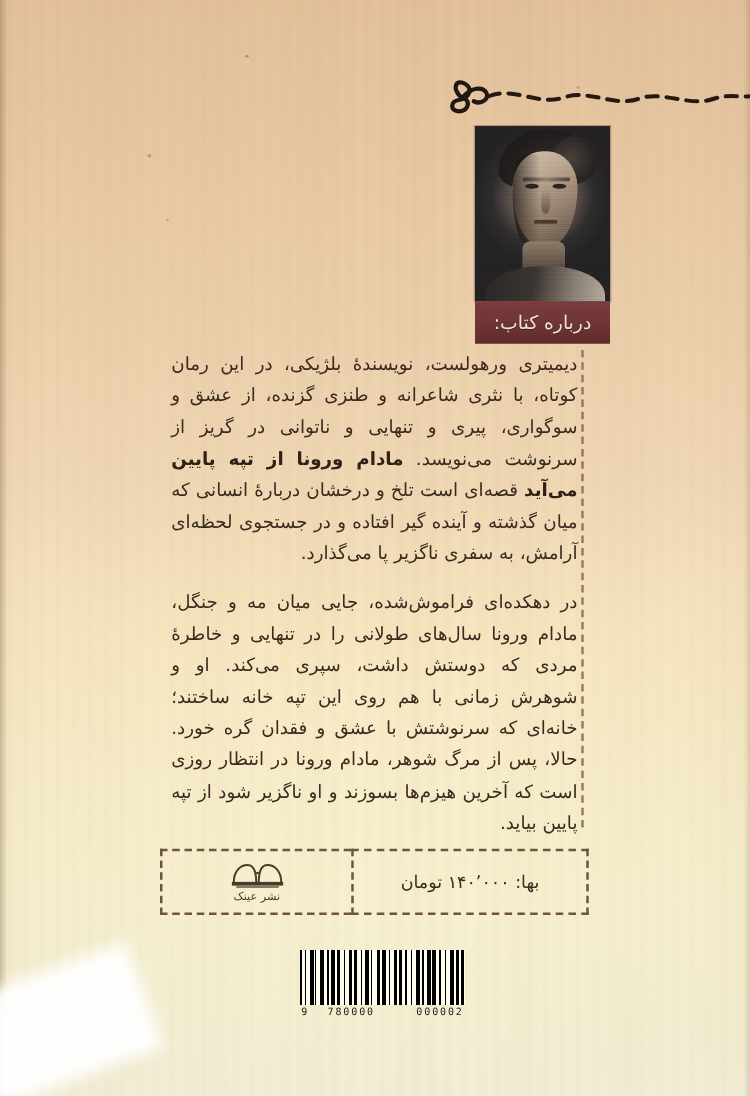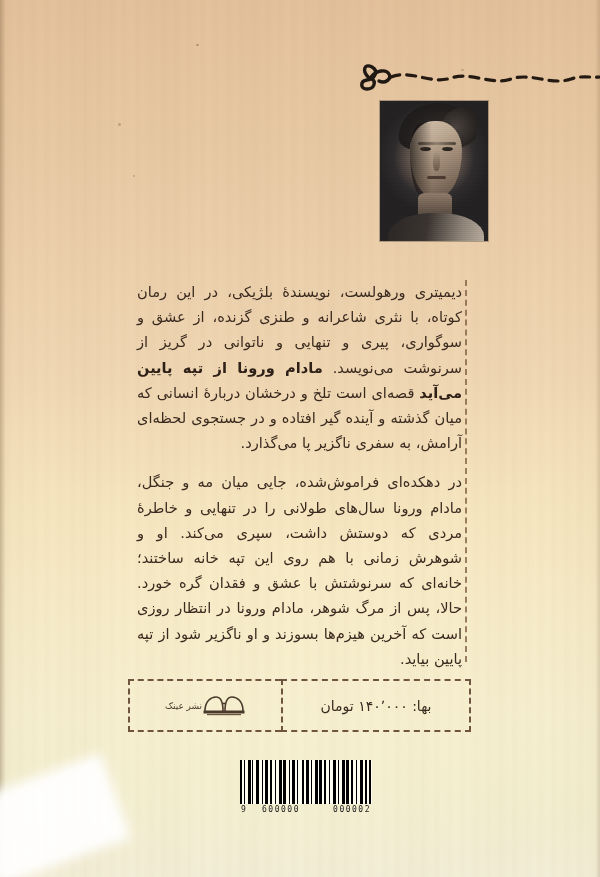--- a/index.html
+++ b/index.html
@@ -242,21 +242,21 @@
     flex: 1 1 auto;
     border: 2px dashed #6f5540;
     border-right: none;
     display: flex;
     align-items: center;
     justify-content: center;
     box-sizing: border-box;
   }
   .pub-logo {
     display: flex;
-    flex-direction: row;
+    flex-direction: column;
     align-items: center;
     justify-content: center;
     line-height: 1;
   }
   .pub-logo svg { display:block; }
   .pub-logo .pub-name {
     font-size: 9px;
     color: #4a3a2c;
     margin-top: 1px;
     letter-spacing: -0.3px;
@@ -344,20 +344,23 @@
     <div class="brow"></div>
     <div class="eyeL"></div>
     <div class="eyeR"></div>
     <div class="nose"></div>
     <div class="mouth"></div>
     <div class="neck"></div>
     <div class="shoulder"></div>
     <div class="grain"></div>
   </div>
 
+  <div class="about-band">
+    <span>درباره کتاب:</span>
+  </div>
 
   <div class="dash-rail"></div>
 
   <div class="text-col">
     <p><span>دیمیتری ورهولست، نویسندهٔ بلژیکی، در این رمان کوتاه، با نثری شاعرانه و طنزی گزنده، از عشق و سوگواری، پیری و تنهایی و ناتوانی در گریز از سرنوشت می‌نویسد. </span><b>مادام ورونا از تپه پایین می‌آید</b><span> قصه‌ای است تلخ و درخشان دربارهٔ انسانی که میان گذشته و آینده گیر افتاده و در جستجوی لحظه‌ای آرامش، به سفری ناگزیر پا می‌گذارد.</span></p>
     <p>در دهکده‌ای فراموش‌شده، جایی میان مه و جنگل، مادام ورونا سال‌های طولانی را در تنهایی و خاطرهٔ مردی که دوستش داشت، سپری می‌کند. او و شوهرش زمانی با هم روی این تپه خانه ساختند؛ خانه‌ای که سرنوشتش با عشق و فقدان گره خورد. حالا، پس از مرگ شوهر، مادام ورونا در انتظار روزی است که آخرین هیزم‌ها بسوزند و او ناگزیر شود از تپه پایین بیاید.</p>
   </div>
 
   <div class="boxes">
     <div class="price-box">
@@ -376,19 +379,19 @@
         </svg>
         <span class="pub-name">نشر عینک</span>
       </div>
     </div>
   </div>
 
   <div class="barcode-wrap">
     <div class="barcode-bars"></div>
     <div class="barcode-digits">
       <span class="d-first">9</span>
-      <span class="d-left">600000</span>
+      <span class="d-left">780000</span>
       <span class="d-right">000002</span>
     </div>
   </div>
 
   <div class="bottom-white-corner"></div>
 </div>
 
 </body></html>

